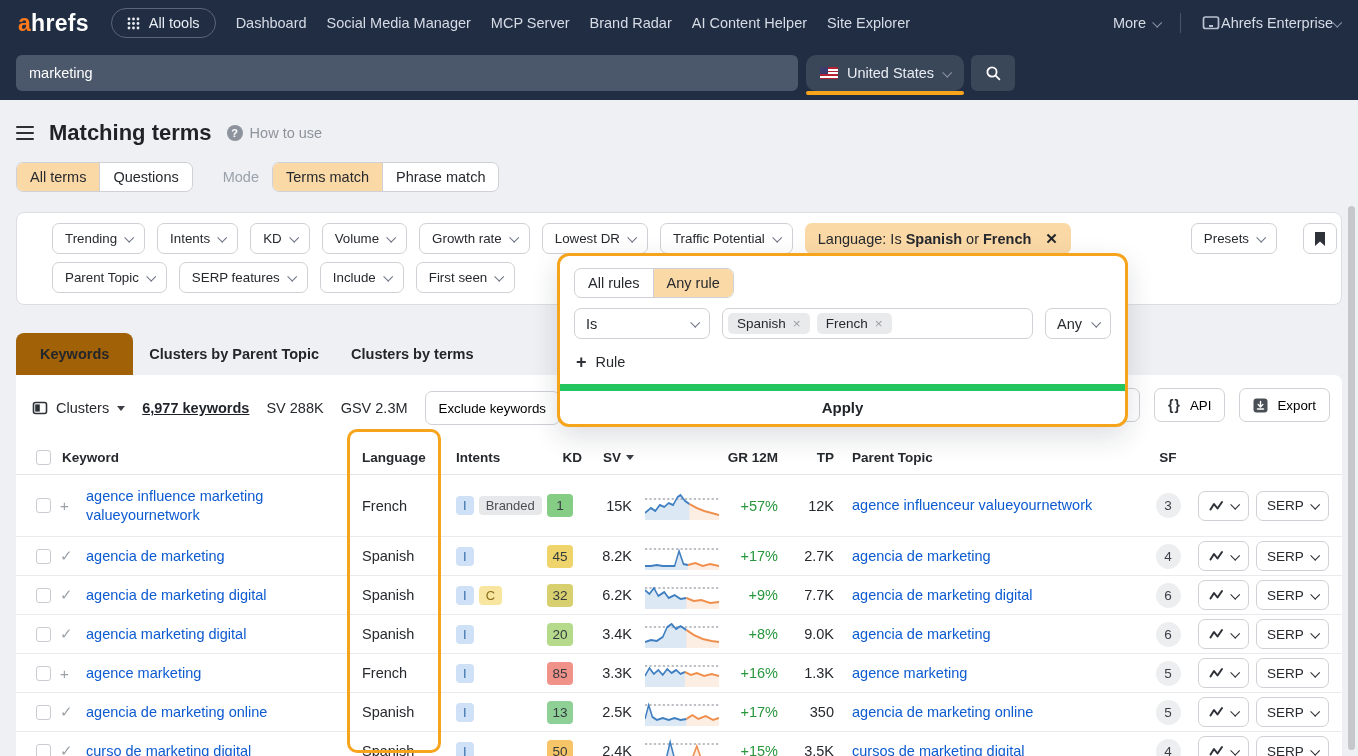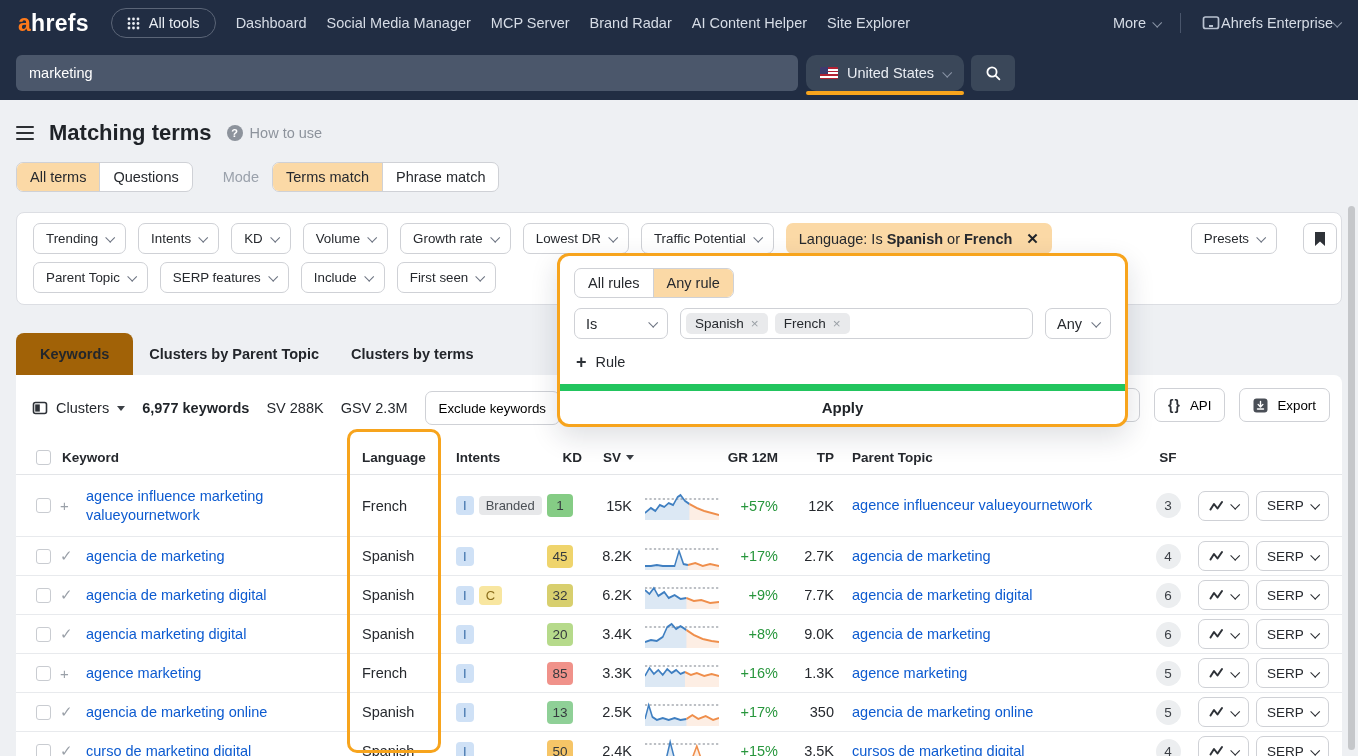--- a/index.html
+++ b/index.html
@@ -39,41 +39,41 @@
   
   .seg-row { display:flex; align-items:center; padding:0 16px; margin-bottom:20px; }
   .seg-group { display:flex; border:1px solid #cfd1d6; border-radius:7px; overflow:hidden; background:#fff; }
   .seg { padding:6px 13px; border-right:1px solid #cfd1d6; cursor:pointer; color:#26292e; }
   .seg:last-child { border-right:none; }
   .seg.active { background:#fbd9a6; }
   .mode-label { color:#9aa1ab; margin:0 13px 0 30px; }
 
   
   .filters-card { margin:0 16px; background:#fff; border:1px solid #dcdee3; border-radius:8px; padding:10px 16px 11px; position:relative; }
-  .frow { display:flex; align-items:center; gap:12px; }
+  .frow { display:flex; align-items:center; gap:12px;margin-left:19px; }
   .frow + .frow { margin-top:8px; }
   .fbtn { display:inline-flex; align-items:center; gap:8px; border:1px solid #cfd1d6; border-radius:7px; background:#fff; padding:0 12px; height:31px; cursor:pointer; white-space:nowrap; color:#26292e; }
   .fbtn .chev, .select .chev { color:#6b7280; }
   .lang-chip { background:#fbd9a6; border-radius:7px; height:31px; display:inline-flex; align-items:center; gap:4px; padding:0 13px; cursor:pointer; white-space:nowrap; }
   .lang-chip b { font-weight:700; }
   .chip-x { font-weight:700; font-size:15px; margin-left:10px; cursor:pointer; color:#1f2328; }
   .right-tools { position:absolute; right:4px; top:10px; display:flex; gap:26px; align-items:center; }
   .bookmark-btn { width:34px; height:31px; border:1px solid #cfd1d6; border-radius:7px; background:#fff; display:flex; align-items:center; justify-content:center; cursor:pointer; }
 
   
   .tabs-row { display:flex; margin:28px 16px 0; align-items:stretch; }
   .tab { padding:13px 16px; font-weight:700; color:#23262b; cursor:pointer; }
   .tab.active { background:#a16207; border-radius:8px 8px 0 0; padding:13px 24px; }
 
   
   .table-card { margin:0 16px; background:#fff; border-radius:0 8px 0 0; min-height:392px; }
   .toolbar { display:flex; align-items:center; gap:17px; padding:16px 12px 16px 16px; position:relative; }
   .clusters-dd { display:flex; align-items:center; gap:8px; cursor:pointer; }
   .caret { border-left:4px solid transparent; border-right:4px solid transparent; border-top:5px solid #3c4046; display:inline-block; }
-  .kw-count { font-weight:700; color:#1f2328; }
+  .kw-count { font-weight:700; color:#1f2328;text-decoration:underline; }
   .tb-right { position:absolute; right:12px; top:13px; display:flex; gap:14px; align-items:center; }
   .tb-btn { display:inline-flex; align-items:center; gap:9px; border:1px solid #cfd1d6; border-radius:7px; background:#fff; padding:0 13px; height:34px; cursor:pointer; }
   .braces { font-weight:700; font-size:14px; color:#2e3238; letter-spacing:1px; }
   .stub-btn { justify-content:flex-end; width:44px; padding:0 12px; overflow:hidden; }
 
   
   .thead, .trow { display:flex; align-items:center; }
   .thead { height:34px; border-bottom:1px solid #e3e5e8; font-weight:700; font-size:13.5px; }
   .trow { height:39px; border-bottom:1px solid #e8eaed; }
   .trow.tall { height:62px; }
@@ -102,21 +102,21 @@
   .chip-comm { background:#f8e6a0; color:#8a6d1a; }
   .kd-chip { min-width:26px; height:23px; border-radius:4px; display:inline-flex; align-items:center; justify-content:center; padding:0 5px; font-size:13.5px; color:#353a3e; }
   .sf-circle { width:25px; height:25px; border-radius:50%; background:#eceef0; display:flex; align-items:center; justify-content:center; font-size:13.5px; color:#3c4046; }
   .mini-btn { height:30px; border:1px solid #cfd1d6; border-radius:7px; background:#fff; display:inline-flex; align-items:center; gap:7px; padding:0 10px; cursor:pointer; font-size:13.5px; color:#26292e; }
 
   
   .popup { position:absolute; left:557px; top:253px; width:571px; background:#fff; border:3px solid #f7a41d; border-radius:12px; box-shadow:0 10px 28px rgba(20,30,50,.14); z-index:20; }
   .popup-body { padding:12px 14px 0; }
   .rule-row { display:flex; align-items:center; margin-top:10px; }
   .select { display:flex; align-items:center; justify-content:space-between; border:1px solid #cfd1d6; border-radius:7px; height:31px; padding:0 11px; cursor:pointer; background:#fff; }
-  .sel-is { width:94px; }
+  .sel-is { width:136px; }
   .sel-any { width:66px; margin-left:12px; gap:8px; }
   .tagbox { flex:1; margin-left:12px; border:1px solid #cfd1d6; border-radius:7px; height:31px; display:flex; align-items:center; gap:7px; padding:0 5px; cursor:text; }
   .tag { background:#e9eaec; border-radius:5px; padding:3px 9px; font-size:13.5px; display:inline-flex; align-items:center; gap:7px; }
   .tag-x { color:#9aa0a6; cursor:pointer; }
   .add-rule { display:inline-flex; align-items:center; gap:9px; margin:14px 2px 13px; cursor:pointer; }
   .plus-glyph { font-size:18px; font-weight:700; color:#2e3238; line-height:1; }
   .apply-row { border-top:7px solid #22c55e; height:40px; display:flex; align-items:center; justify-content:center; font-weight:700; font-size:15px; cursor:pointer; color:#1f2328; }
 
   
   .lang-annotation { position:absolute; left:347px; top:429px; width:94px; height:324px; border:3px solid #f7a41d; border-radius:10px; pointer-events:none; z-index:15; }

